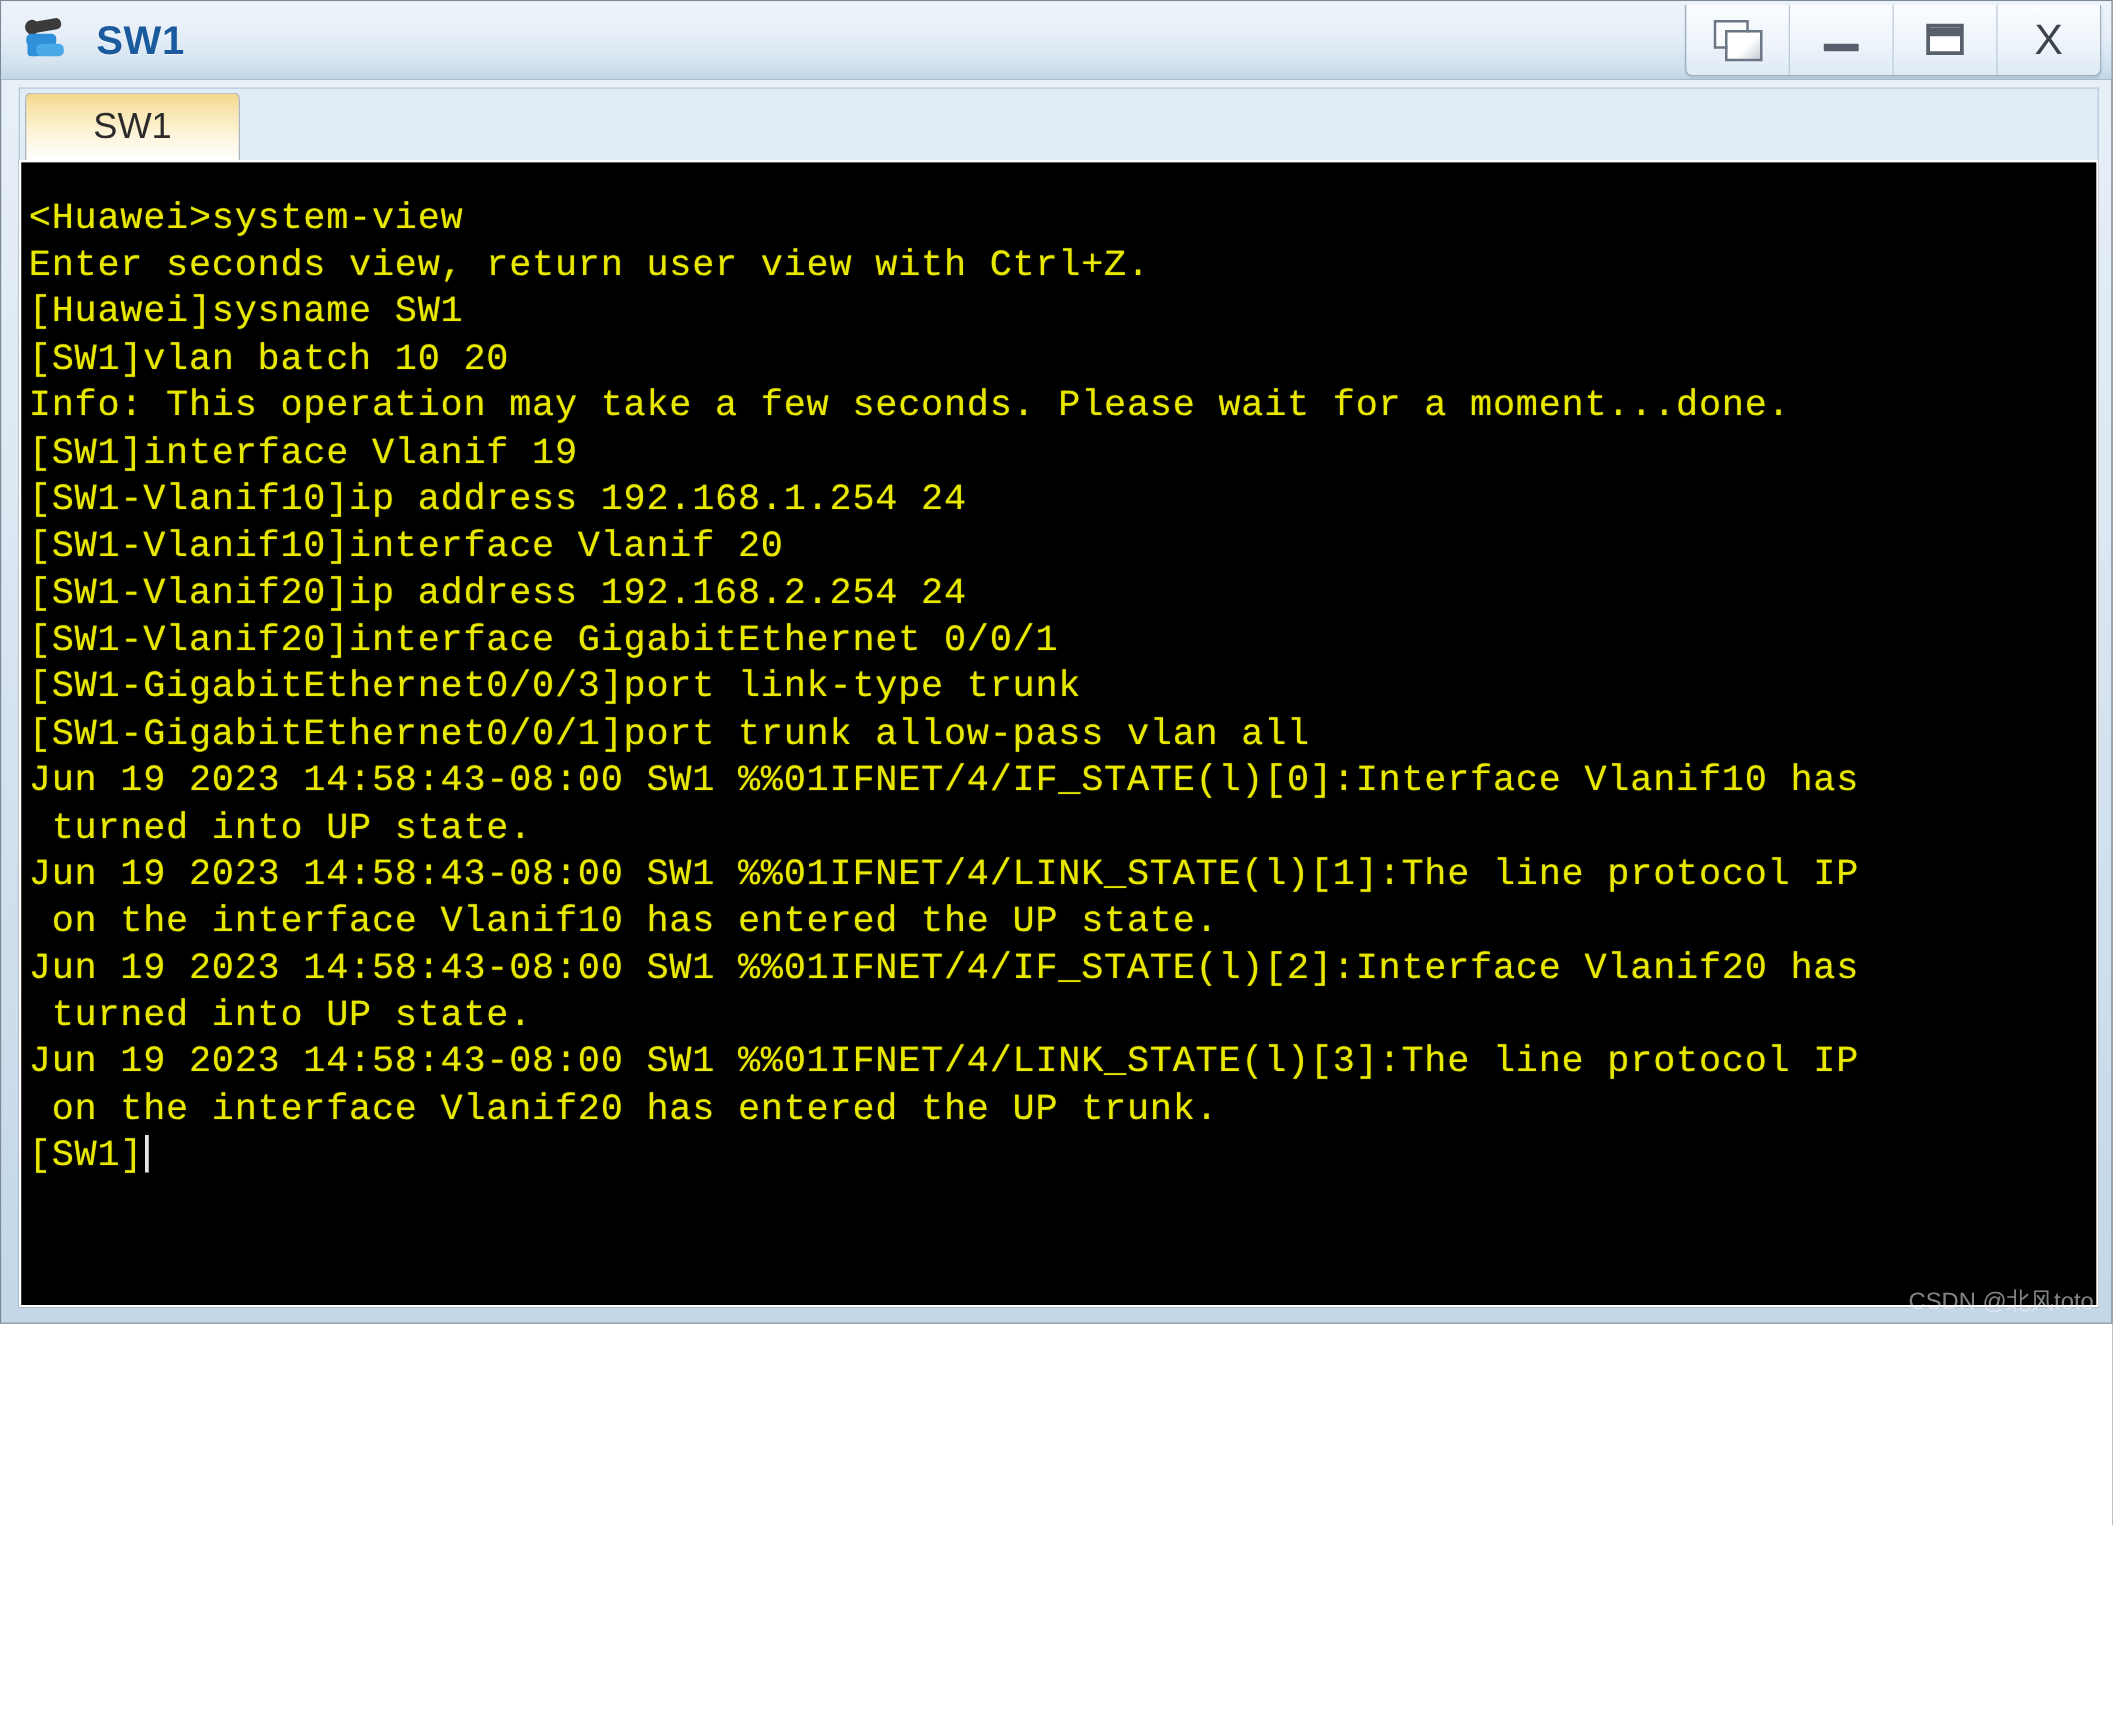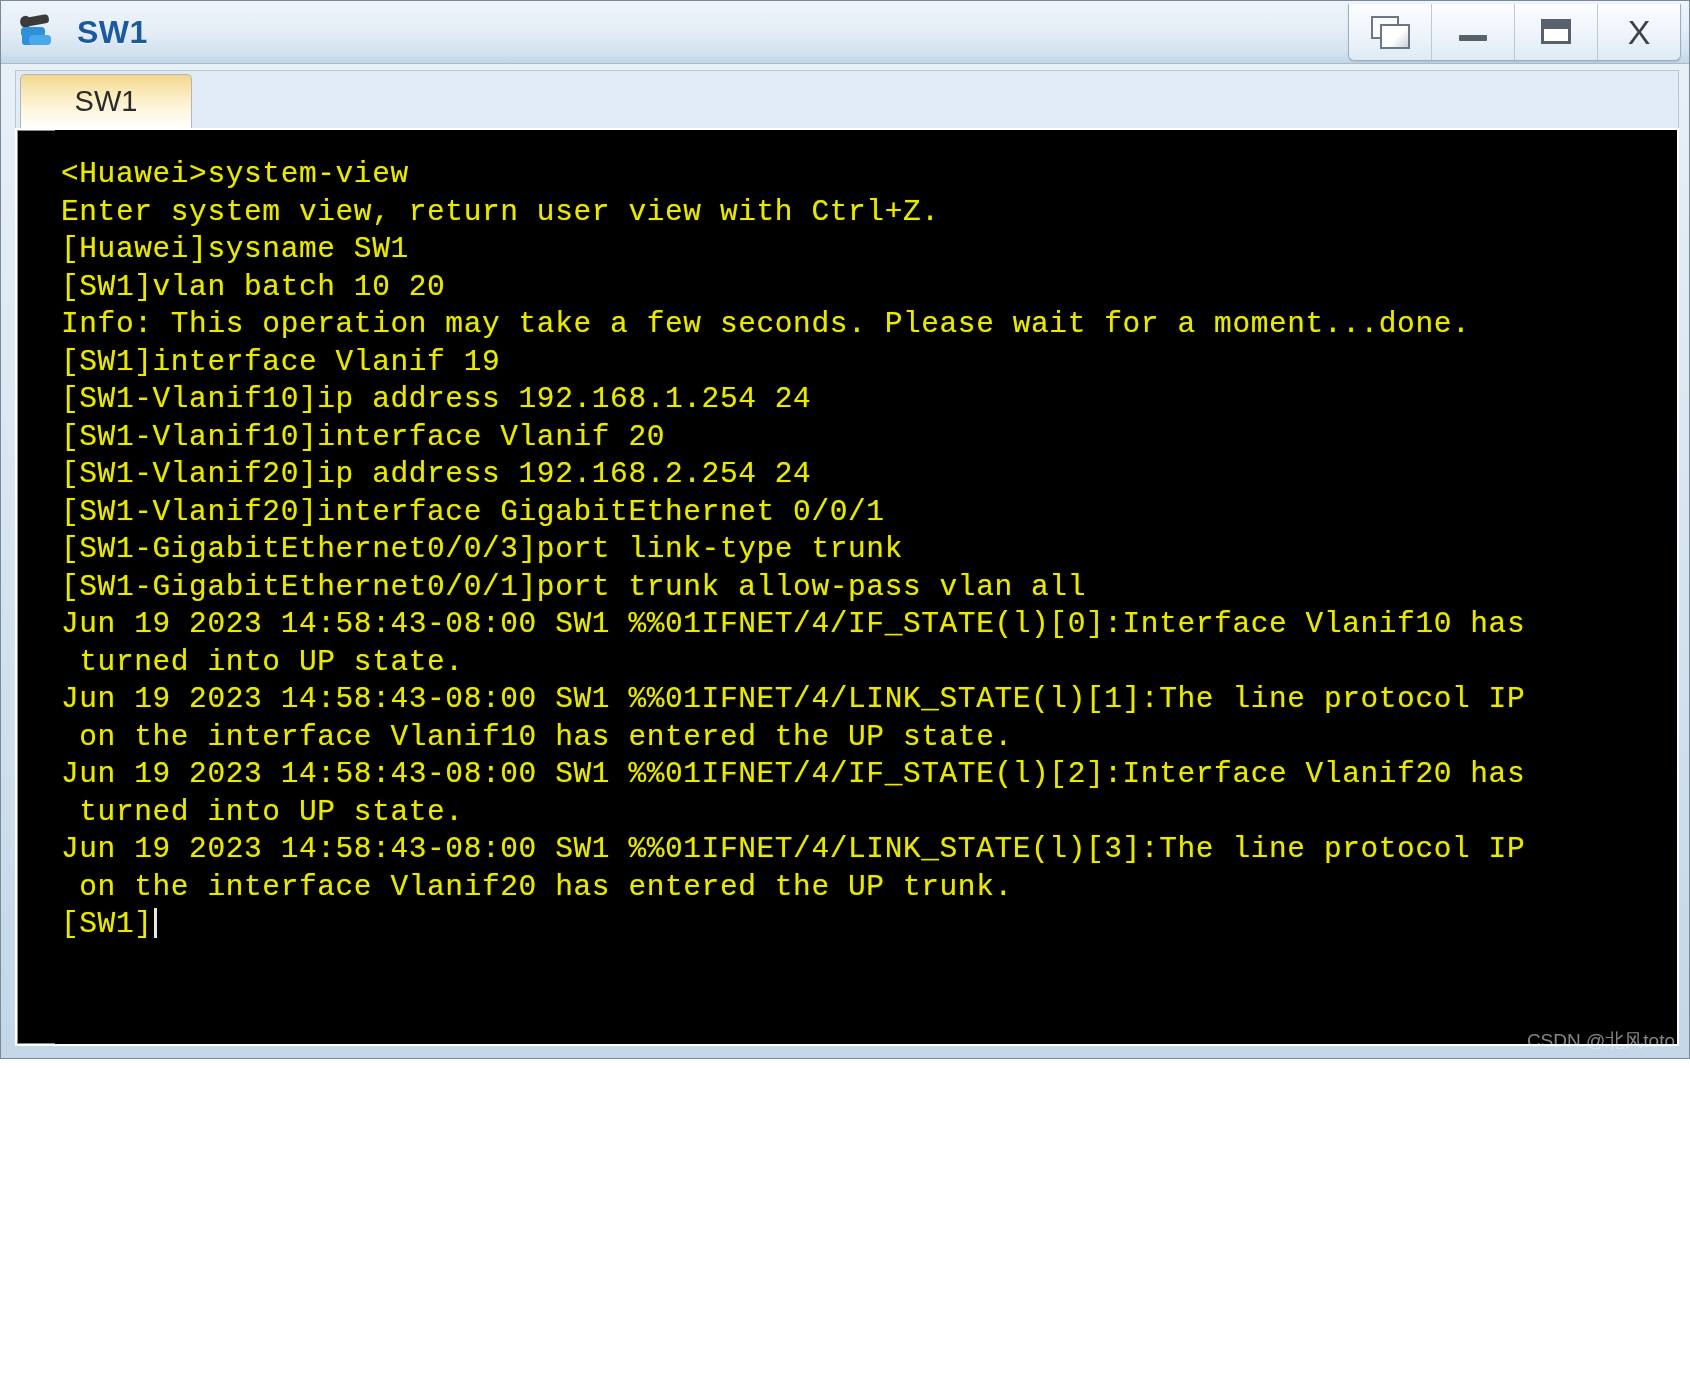--- a/index.html
+++ b/index.html
@@ -206,21 +206,20 @@
     overflow: hidden;
     position: relative;
   }
   #terminal {
     position: absolute;
     left: 0; top: 0; right: 0; bottom: 0;
     background: #000000;
     padding: 26px 0 0 6px;
     overflow: hidden;
     box-sizing: border-box;
-    margin-left: 38px;
   }
   .tline {
     font-family: "Liberation Mono", "DejaVu Sans Mono", monospace;
     font-size: 29.5px;
     line-height: 37.5px;
     color: #e8e800;
     white-space: pre;
     letter-spacing: 0.6px;
     text-shadow: 0 0 1px rgba(200,200,0,0.65);
   }
@@ -283,21 +282,21 @@
   <div id="tabstrip">
     <div class="tab">
       <span>SW1</span>
     </div>
   </div>
 
   <div id="terminal-wrap">
     <div id="terminal">
 
     <div class="tline">&lt;Huawei&gt;system-view</div>
-        <div class="tline">Enter system view, return user view with Ctrl+Z.</div>
+        <div class="tline">Enter seconds view, return user view with Ctrl+Z.</div>
         <div class="tline">[Huawei]sysname SW1</div>
         <div class="tline">[SW1]vlan batch 10 20</div>
         <div class="tline">Info: This operation may take a few seconds. Please wait for a moment...done.</div>
         <div class="tline">[SW1]interface Vlanif 19</div>
         <div class="tline">[SW1-Vlanif10]ip address 192.168.1.254 24</div>
         <div class="tline">[SW1-Vlanif10]interface Vlanif 20</div>
         <div class="tline">[SW1-Vlanif20]ip address 192.168.2.254 24</div>
         <div class="tline">[SW1-Vlanif20]interface GigabitEthernet 0/0/1</div>
         <div class="tline">[SW1-GigabitEthernet0/0/3]port link-type trunk</div>
         <div class="tline">[SW1-GigabitEthernet0/0/1]port trunk allow-pass vlan all</div>

